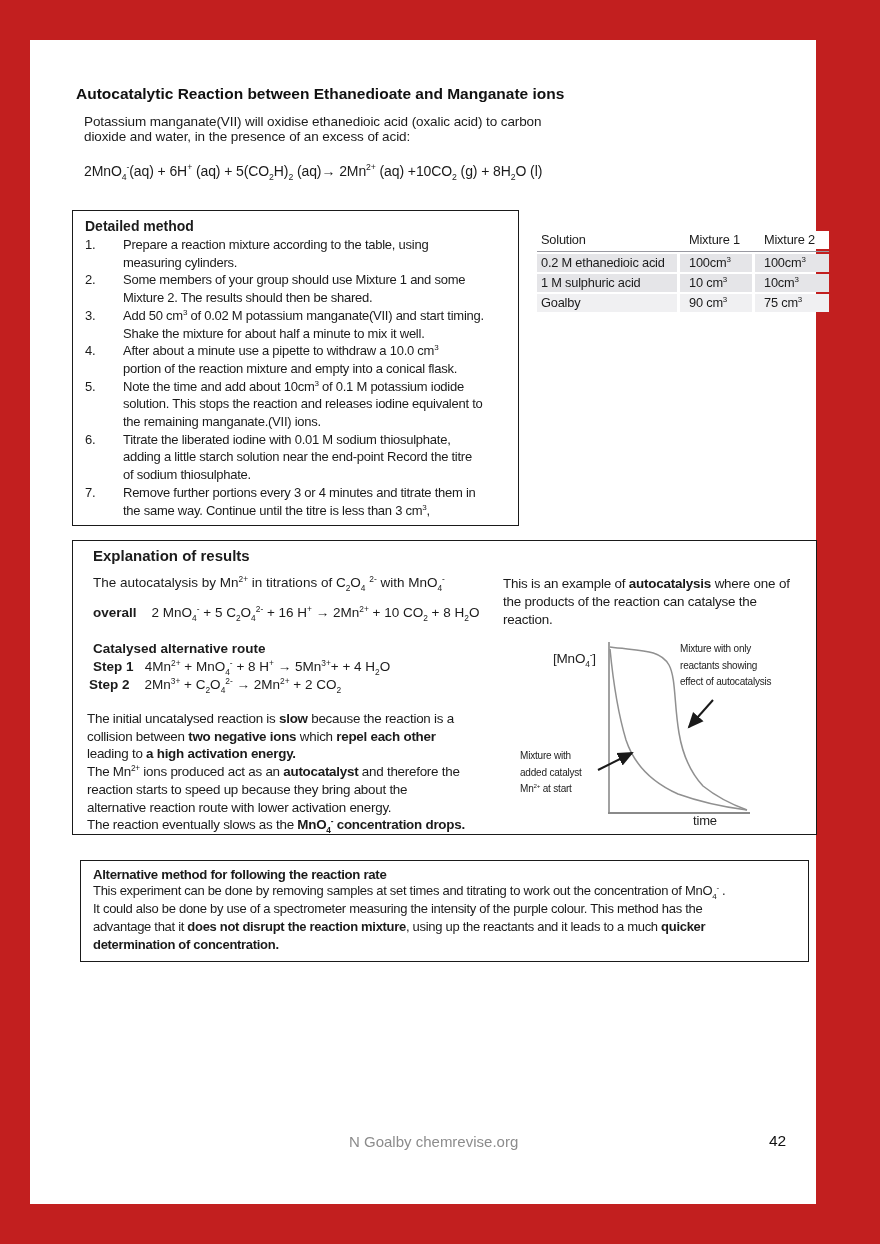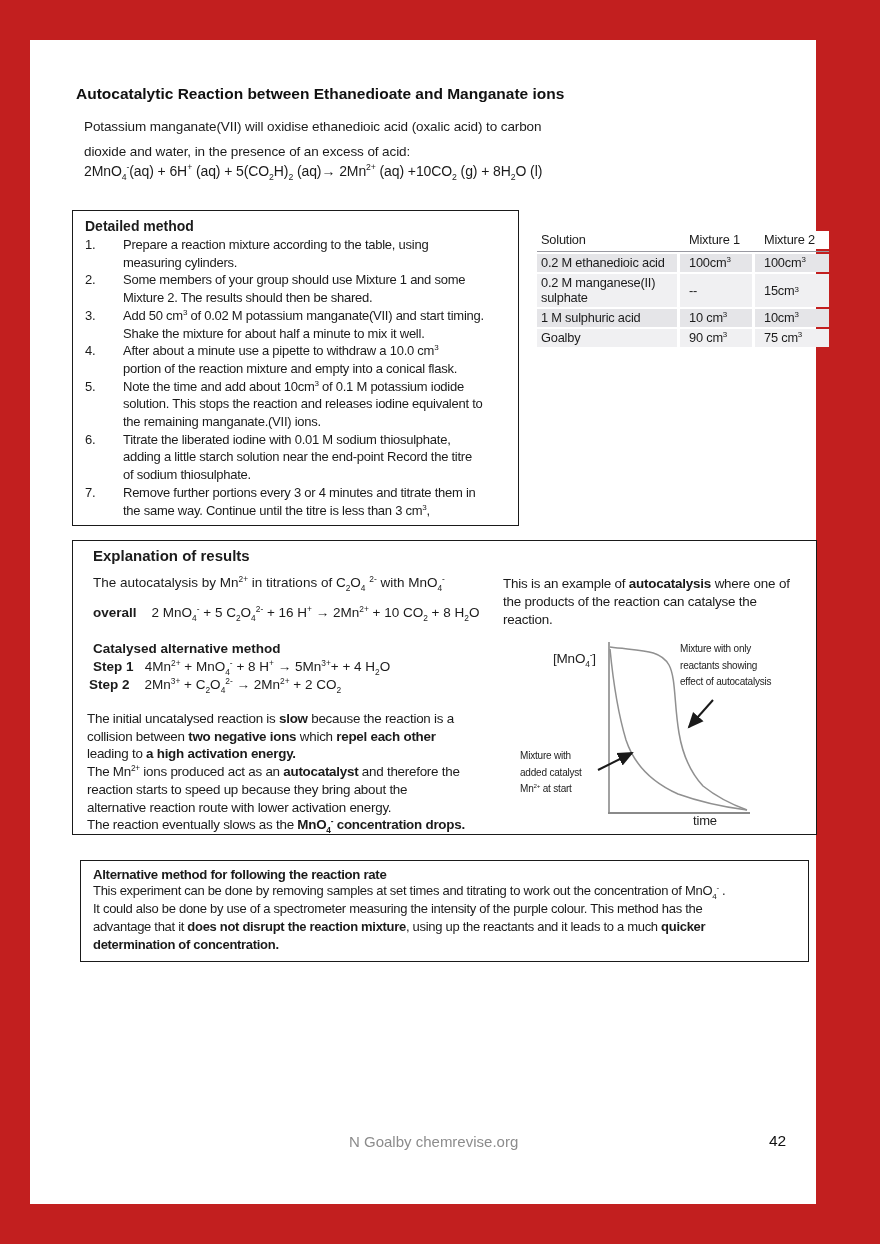--- a/index.html
+++ b/index.html
@@ -5,21 +5,21 @@
   * { margin:0; padding:0; box-sizing:border-box; }
   body { background:#555; font-family:"Liberation Sans", sans-serif; }
   #canvas {
     position:relative; width:880px; height:1244px;
     background:#c21f1f; overflow:hidden;
     color:#1b1b1b; font-family:"Liberation Sans", sans-serif;padding-left:35px;
   }
   #page { position:absolute; left:30px; top:40px; width:786px; height:1164px; background:#ffffff; }
   .abs { position:absolute; }
   .doc-title { font-size:15.5px; font-weight:bold; color:#111; }
-  .body-text { font-size:13.5px; line-height:25px; letter-spacing:-0.1px; }
+  .body-text { font-size:13.5px; line-height:15px; letter-spacing:-0.1px; }
   .equation { font-size:14px; letter-spacing:-0.1px; }
   sup { font-size:0.62em; vertical-align:super; line-height:0; }
   sub { font-size:0.62em; vertical-align:sub; line-height:0; }
   .framed-box { border:1.6px solid #1a1a1a; background:#fff; }
   
   #method-box { left:72px; top:210px; width:447px; height:316px; padding:7px 4px 4px 12px; }
   #method-title { font-size:14px; font-weight:bold; margin-bottom:2px; }
   .step { display:flex; font-size:13px; line-height:17.7px; letter-spacing:-0.25px; }
   .step-num { width:38px; flex:0 0 38px; }
   .step-text { flex:1; }
@@ -112,42 +112,37 @@
         <div class="t-cell c-sol">Solution</div>
         <div class="t-cell c-m1">Mixture 1</div>
         <div class="t-cell c-m2">Mixture 2</div>
       </div>
     </div>
     <div class="t-row shade-a">
       <div class="t-cell c-sol">0.2 M ethanedioic acid</div>
       <div class="t-cell c-m1">100cm<sup>3</sup></div>
       <div class="t-cell c-m2">100cm<sup>3</sup></div>
     </div>
-    <div class="t-row shade-b vcenter">
-      <div class="t-cell c-sol">0.2 M manganese(II)<br>sulphate</div>
-      <div class="t-cell c-m1">--</div>
-      <div class="t-cell c-m2">15cm<sup>3</sup></div>
-    </div>
     <div class="t-row shade-a">
       <div class="t-cell c-sol">1 M sulphuric acid</div>
       <div class="t-cell c-m1">10 cm<sup>3</sup></div>
       <div class="t-cell c-m2">10cm<sup>3</sup></div>
     </div>
     <div class="t-row shade-b">
       <div class="t-cell c-sol">Goalby</div>
       <div class="t-cell c-m1">90 cm<sup>3</sup></div>
       <div class="t-cell c-m2">75 cm<sup>3</sup></div>
     </div>
   </div>
 
   <div class="abs framed-box" id="expl-box">
     <div class="abs" id="expl-title">Explanation of results</div>
     <div class="abs" id="expl-line1">The autocatalysis by  Mn<sup>2+</sup> in titrations of C<sub>2</sub>O<sub>4</sub> <sup>2-</sup>  with MnO<sub>4</sub><sup>-</sup></div>
     <div class="abs" id="expl-overall"><b>overall</b>&nbsp;&nbsp;&nbsp;&nbsp;2 MnO<sub>4</sub><sup>-</sup> + 5 C<sub>2</sub>O<sub>4</sub><sup>2-</sup> + 16 H<sup>+</sup> <b>→</b> 2Mn<sup>2+</sup> + 10 CO<sub>2</sub> + 8 H<sub>2</sub>O</div>
-    <div class="abs" id="alt-route-title">Catalysed alternative method</div>
+    <div class="abs" id="alt-route-title">Catalysed alternative route</div>
     <div class="abs" id="expl-step1"><b>Step 1</b>&nbsp;&nbsp;&nbsp;4Mn<sup>2+</sup> +  MnO<sub>4</sub><sup>-</sup> + 8 H<sup>+</sup> <b>→</b> 5Mn<sup>3+</sup>+ + 4 H<sub>2</sub>O</div>
     <div class="abs" id="expl-step2"><b>Step 2</b>&nbsp;&nbsp;&nbsp;&nbsp;2Mn<sup>3+</sup> + C<sub>2</sub>O<sub>4</sub><sup>2-</sup> <b>→</b> 2Mn<sup>2+</sup> + 2 CO<sub>2</sub></div>
     <div class="abs" id="expl-body">The  initial uncatalysed reaction is <b>slow</b> because the reaction is a<br>collision between <b>two negative ions</b> which <b>repel each other</b><br>leading to <b>a high activation energy.</b><br>The Mn<sup>2+</sup> ions produced act as an <b>autocatalyst</b>  and therefore the<br>reaction starts to speed up because they bring about the<br>alternative reaction route with lower activation energy.<br>The reaction eventually slows as the <b>MnO<sub>4</sub><sup>-</sup>  concentration drops.</b></div>
     <div class="abs" id="expl-aside">This is an example of <b>autocatalysis</b> where one of<br>the products of the reaction can catalyse the<br>reaction.</div>
 
     <svg class="abs" id="graph-svg" width="315" height="195" viewBox="0 0 315 195">
       <defs>
         <marker id="arrowhead" markerWidth="9" markerHeight="8" refX="7" refY="4" orient="auto">
           <polygon points="0 0.5, 8 4, 0 7.5" fill="#1a1a1a"></polygon>
         </marker>

